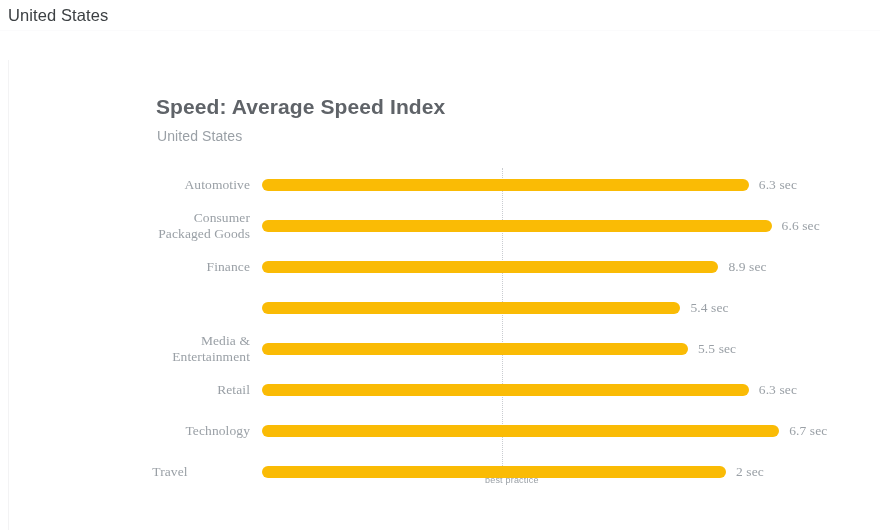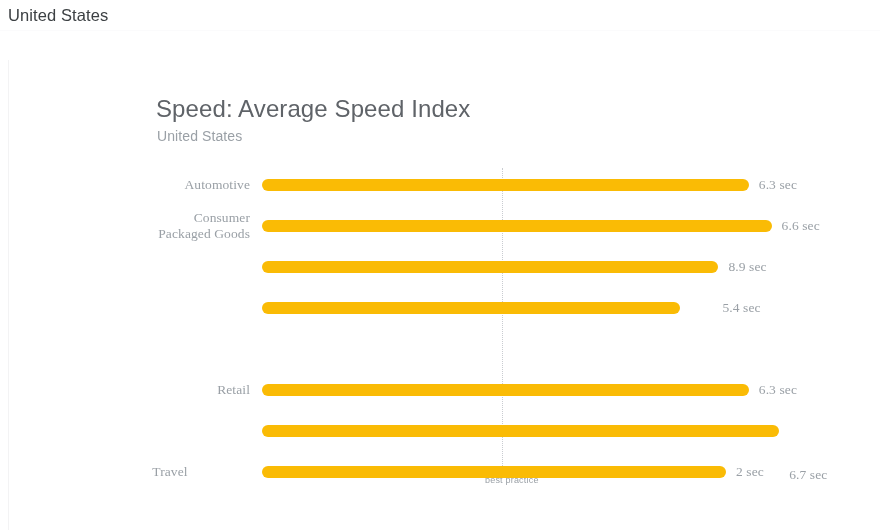--- a/index.html
+++ b/index.html
@@ -54,22 +54,22 @@
     height: 470px;
     background: #ffffff;
     border-left: 1px solid #f3f3f4;
     box-sizing: border-box;
   }
 
   .chart-title {
     position: absolute;
     left: 147px;
     top: 35px;
-    font-size: 24px;
-    font-weight: normal;
+    font-size: 21px;
+    font-weight: bold;
     color: #5f6368;
     letter-spacing: 0.1px;
     white-space: nowrap;
     text-align: center;
   }
   .chart-subtitle {
     position: absolute;
     left: 148px;
     top: 68px;
     font-size: 14px;
@@ -181,42 +181,52 @@
       </div>
       <div class="bar-row" style="top: 45px;">
         <div class="bar-label" style="right: 631px;">Consumer
 Packaged Goods</div>
         <div class="bar-track">
           <div class="bar-fill" style="width: 509.6px; background: rgb(250, 187, 5);"></div>
           <div class="bar-value" style="left: 519.6px;">6.6 sec</div>
         </div>
       </div>
       <div class="bar-row" style="top: 86px;">
+        <div class="bar-label" style="right: 631px;">Finance</div>
         <div class="bar-track">
           <div class="bar-fill" style="width: 456.4px; background: rgb(250, 187, 5);"></div>
           <div class="bar-value" style="left: 466.4px;">8.9 sec</div>
         </div>
       </div>
       <div class="bar-row" style="top: 127px;">
         <div class="bar-track">
           <div class="bar-fill" style="width: 418.4px; background: rgb(250, 187, 5);"></div>
-          <div class="bar-value" style="left: 428.4px; margin-left: 32px;">5.4 sec</div>
+          <div class="bar-value" style="left: 428.4px;">5.4 sec</div>
+        </div>
+      </div>
+      <div class="bar-row" style="top: 168px;">
+        <div class="bar-label" style="right: 631px;">Media &amp;
+Entertainment</div>
+        <div class="bar-track">
+          <div class="bar-fill" style="width: 426px; background: rgb(250, 187, 5);"></div>
+          <div class="bar-value" style="left: 436px;">5.5 sec</div>
         </div>
       </div>
       <div class="bar-row" style="top: 209px;">
         <div class="bar-label" style="right: 631px;">Retail</div>
         <div class="bar-track">
           <div class="bar-fill" style="width: 486.8px; background: rgb(250, 187, 5);"></div>
           <div class="bar-value" style="left: 496.8px;">6.3 sec</div>
         </div>
       </div>
       <div class="bar-row" style="top: 250px;">
+        <div class="bar-label" style="right: 631px;">Technology</div>
         <div class="bar-track">
           <div class="bar-fill" style="width: 517.2px; background: rgb(250, 187, 5);"></div>
-          <div class="bar-value" style="left: 527.2px; margin-top: 44px;">6.7 sec</div>
+          <div class="bar-value" style="left: 527.2px;">6.7 sec</div>
         </div>
       </div>
       <div class="bar-row" style="top: 291px;">
         <div class="bar-label" style="right: 631px; text-align: center;">Travel</div>
         <div class="bar-track">
           <div class="bar-fill" style="width: 464px; background: rgb(250, 187, 5);"></div>
           <div class="bar-value" style="left: 474px;">2 sec</div>
         </div>
       </div>
     </div>

